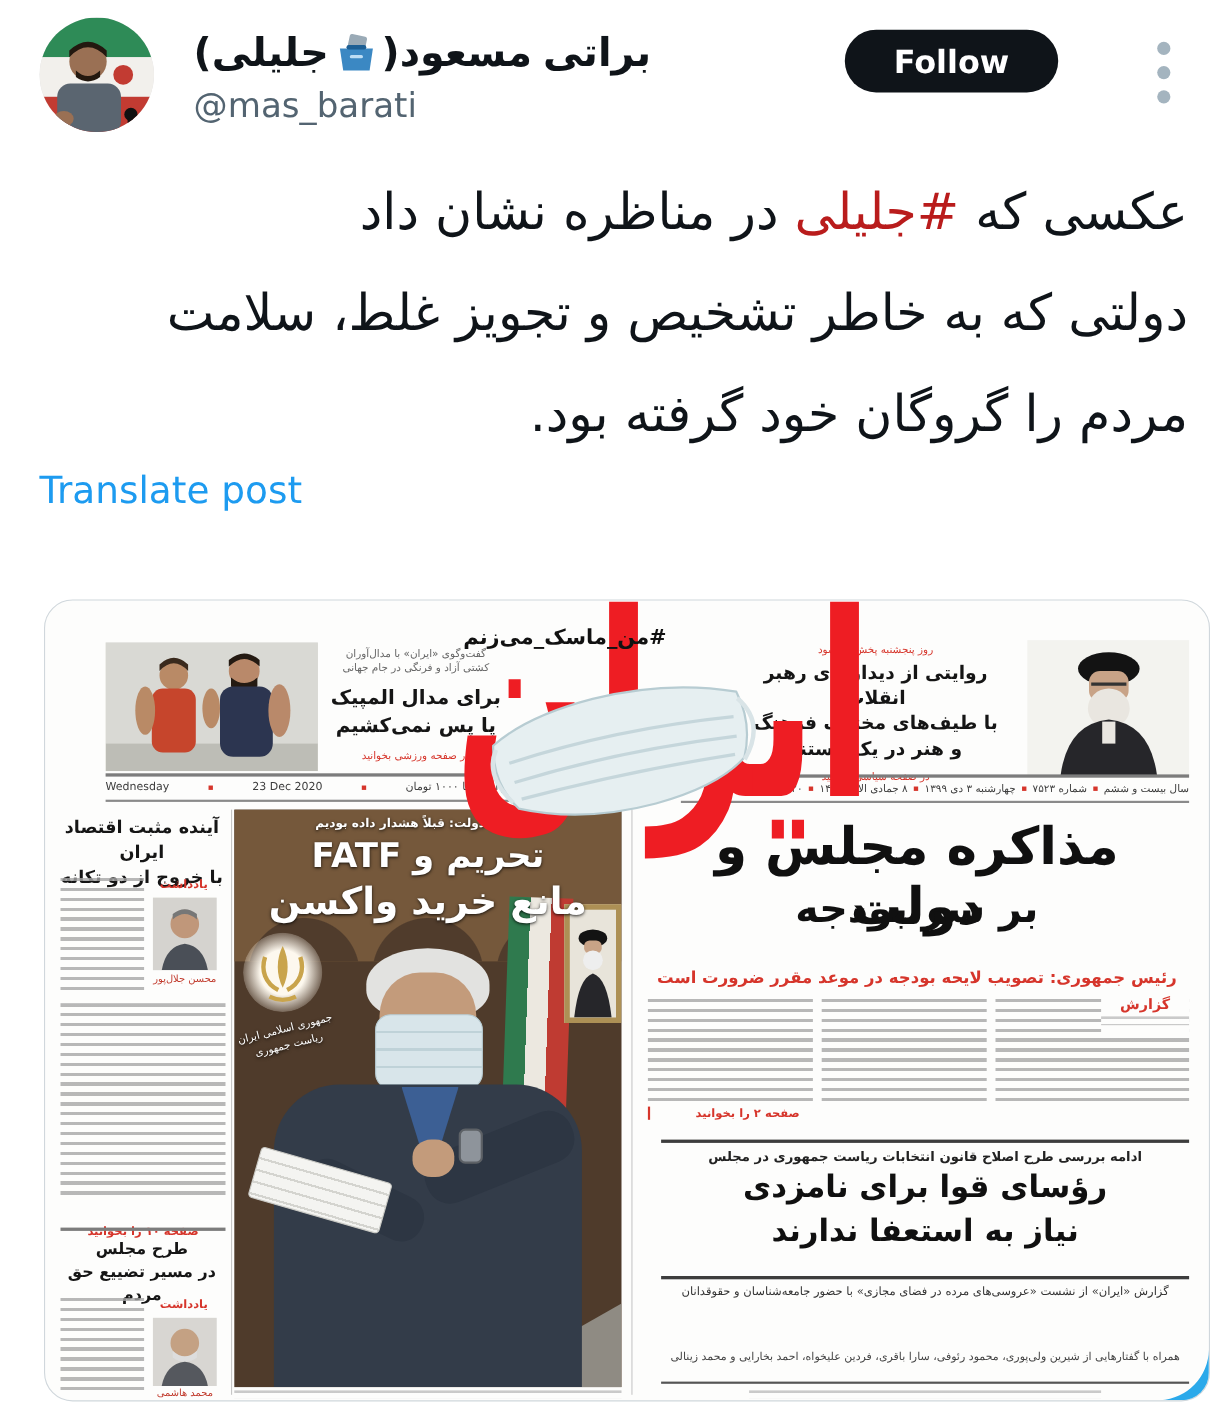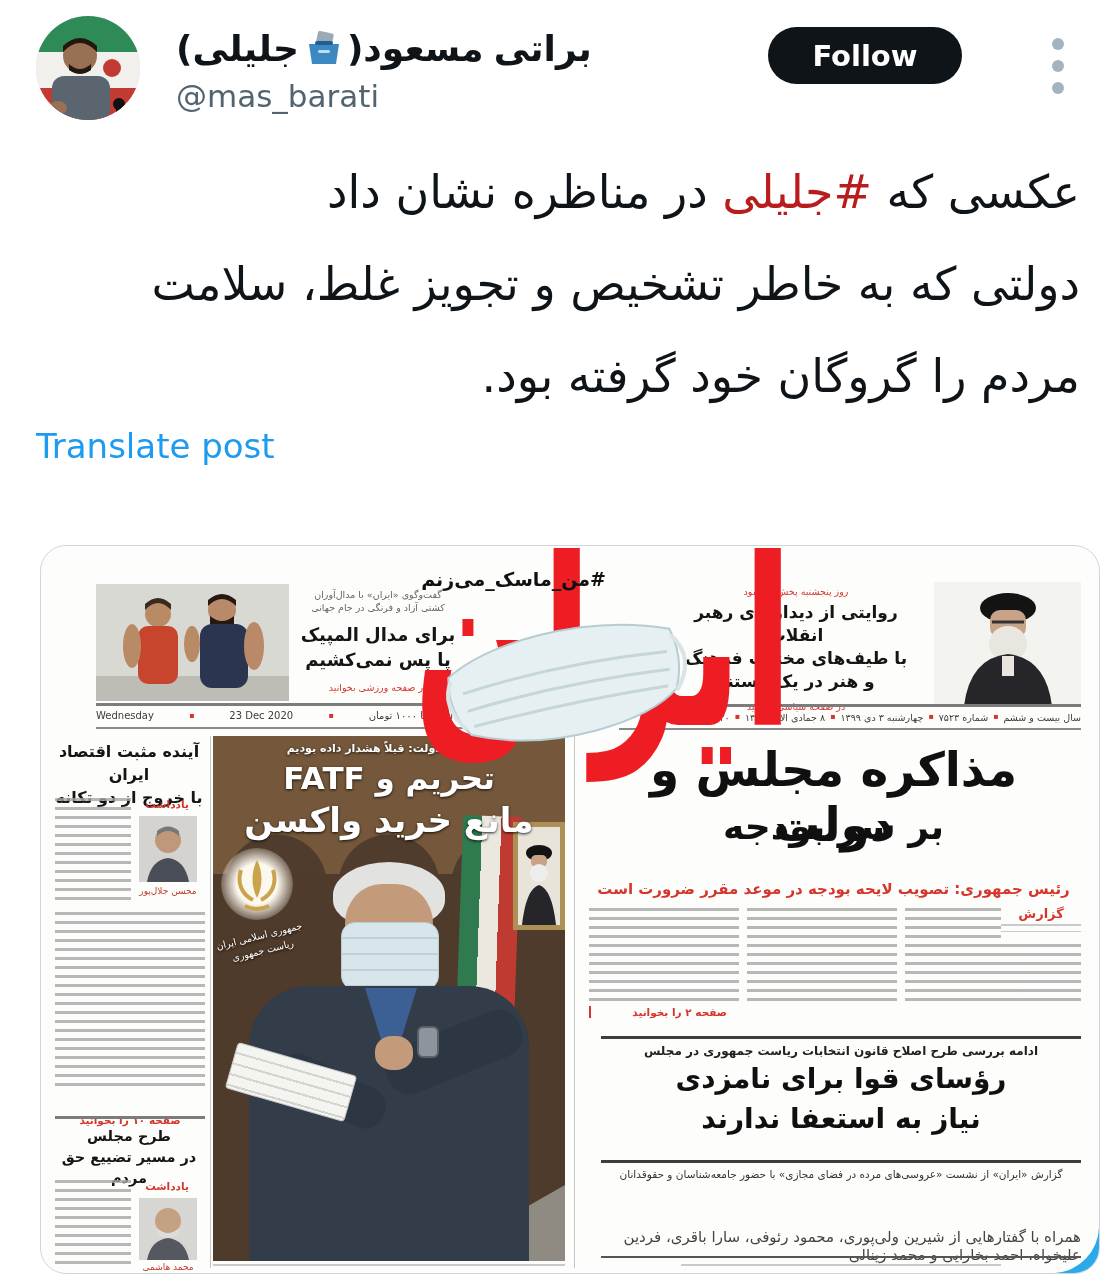--- a/index.html
+++ b/index.html
@@ -290,21 +290,21 @@
     </div>
     <div class="abs pagelink rtl" style="left:548px;top:460px;width:130px;border-left:2px solid #d6352b;padding-left:6px;">صفحه ۲ را بخوانید</div>
 
     <div class="abs ruleD" style="left:560px;top:490px;width:480px;"></div>
     <div class="abs rtl ctr" style="left:560px;top:498px;width:480px;font-size:12px;font-weight:bold;color:#222;">ادامه بررسی طرح اصلاح قانون انتخابات ریاست جمهوری در مجلس</div>
     <div class="abs rtl ctr" style="left:560px;top:516px;width:480px;font-size:28px;font-weight:bold;color:#101010;">رؤسای قوا برای نامزدی</div>
     <div class="abs rtl ctr" style="left:560px;top:556px;width:480px;font-size:28px;font-weight:bold;color:#101010;">نیاز به استعفا ندارند</div>
 
     <div class="abs ruleD" style="left:560px;top:614px;width:480px;"></div>
     <div class="abs rtl ctr" style="left:560px;top:622px;width:480px;font-size:10.5px;color:#333;">گزارش «ایران» از نشست «عروسی‌های مرده در فضای مجازی» با حضور جامعه‌شناسان و حقوقدانان</div>
-    <div class="abs rtl ctr" style="left:560px;top:682px;width:480px;font-size:15px;color:#444;text-align:right;">همراه با گفتارهایی از شیرین ولی‌پوری، محمود رئوفی، سارا باقری، فردین علیخواه، احمد بخارایی و محمد زینالی</div>
+    <div class="abs rtl ctr" style="left:560px;top:682px;width:480px;font-size:10px;color:#444;">همراه با گفتارهایی از شیرین ولی‌پوری، محمود رئوفی، سارا باقری، فردین علیخواه، احمد بخارایی و محمد زینالی</div>
     <div class="abs" style="left:560px;top:710px;width:480px;height:2px;background:#555;"></div>
     <div class="abs fl-light" style="left:640px;top:718px;width:320px;height:7px;"></div>
 
     <div class="abs corner-blue">
       <svg width="52" height="56" viewBox="0 0 52 56">
         <path d="M8 56 A47 47 0 0 0 52 10 L52 56 Z" fill="#2ba9ea"></path>
       </svg>
     </div>
   </div>
 </div>

